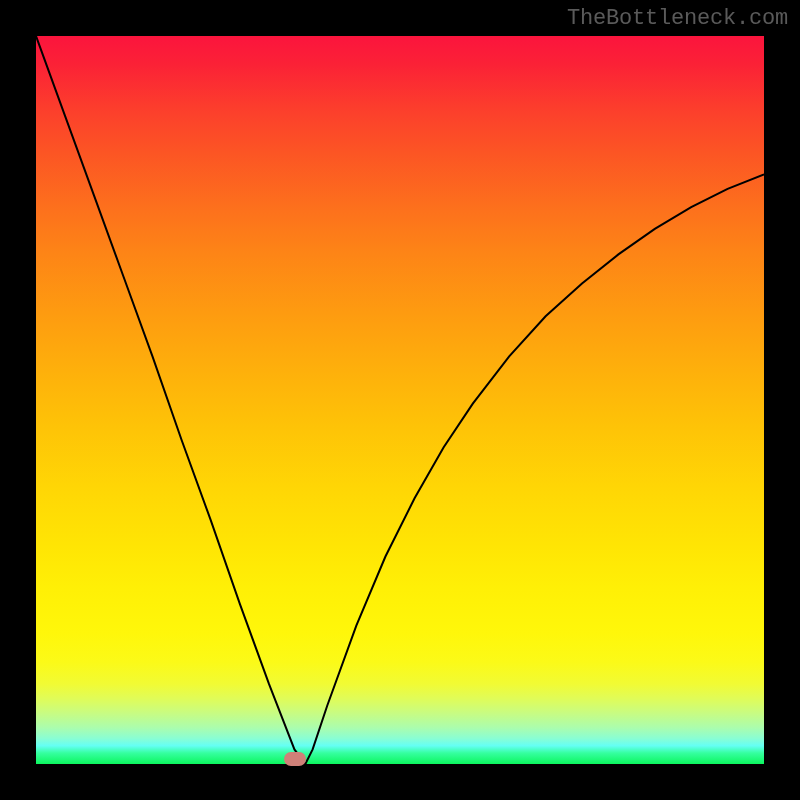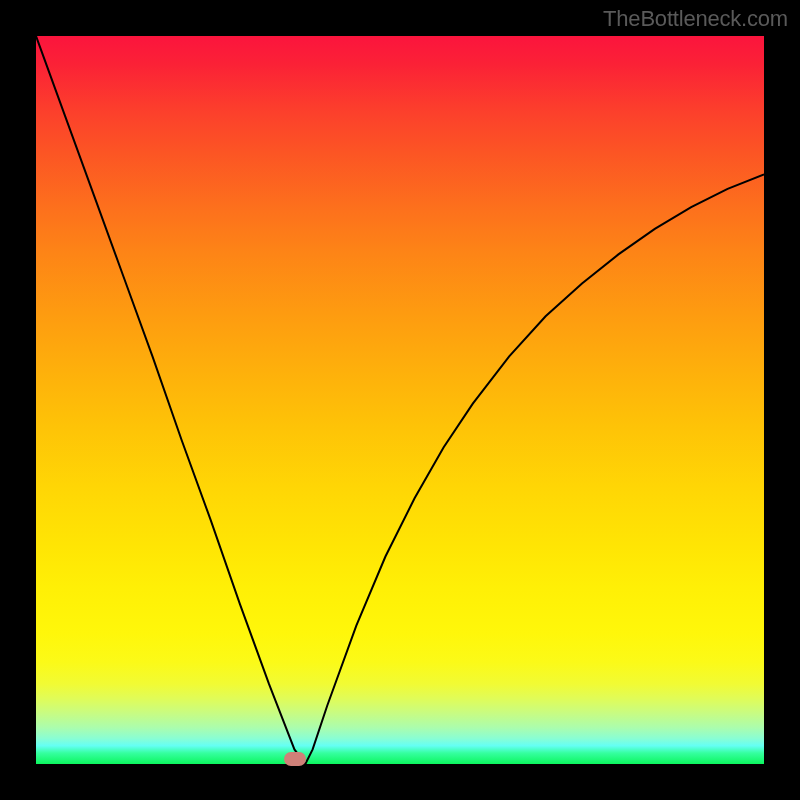--- a/index.html
+++ b/index.html
@@ -54,21 +54,21 @@
     height: 14px;
     background: #cf8078;
     border-radius: 7px;
     left: 284px;
     top: 752px;
   }
   .attribution {
     position: absolute;
     top: 6px;
     right: 12px;
-    font-family: Liberation Sans, sans-serif;
+    font-family: Liberation Mono, monospace;
     font-size: 22px;
     color: #5a5a5a;
     font-weight: 400;
     letter-spacing: -0.2px;
   }
 </style>
 </head>
 <body>
 
 <div class="chart-container">

